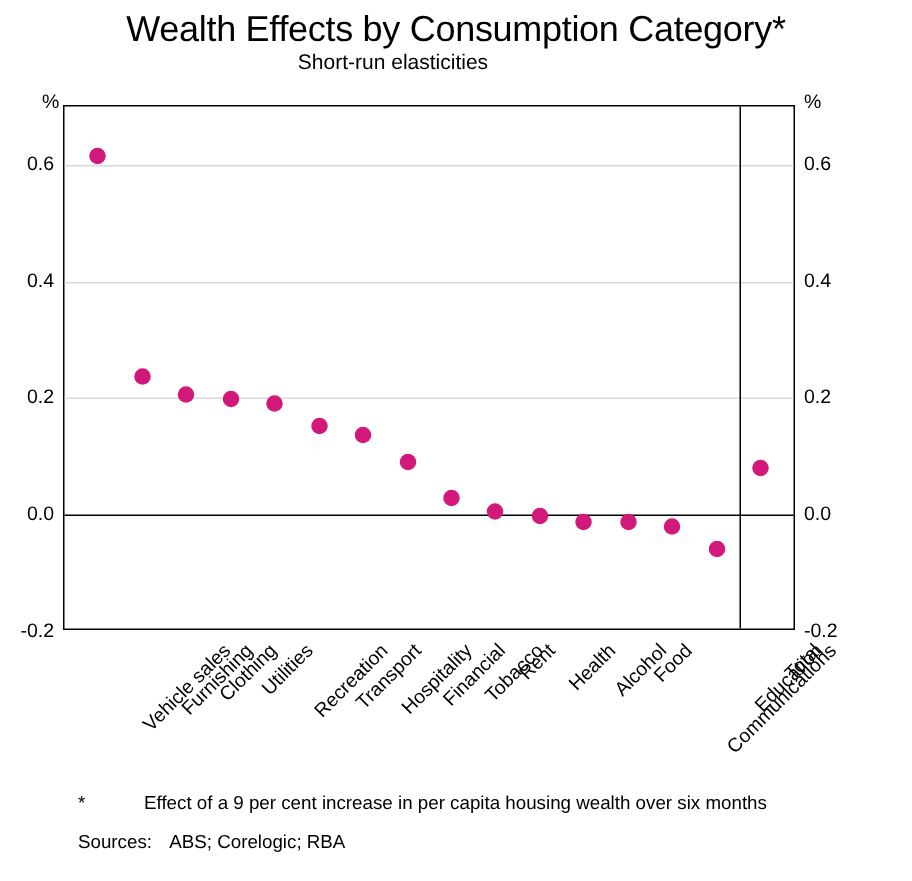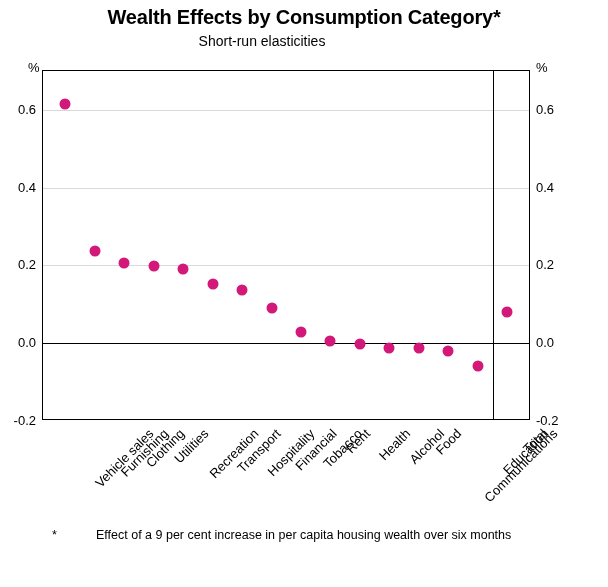--- a/index.html
+++ b/index.html
@@ -19,22 +19,22 @@
     width: 608px;
     height: 587px;
   }
   
   .title {
     position: absolute;
     top: 6px;
     left: 0;
     width: 608px;
     text-align: center;
-    font-size: 20px;
-    font-weight: bold;
+    font-size: 24px;
+    font-weight: normal;
     letter-spacing: -0.2px;
   }
   .subtitle {
     position: absolute;
     top: 33px;
     left: 0;
     width: 524px;
     text-align: center;
     font-size: 14px;
   }
@@ -229,15 +229,19 @@
       <div class="catlabel" style="left: 453.438px; top: 6px;">Communications</div>
       <div class="catlabel" style="left: 482.924px; top: 6px;">Education</div>
       <div class="catlabel" style="left: 512.411px; top: 6px;">Total</div>
     </div>
 
   <div class="footnotes">
     <div class="fn-row">
       <span class="fn-marker">*</span>
       <span>Effect of a 9 per cent increase in per capita housing wealth over six months</span>
     </div>
+    <div class="sources">
+      <span class="src-label">Sources:</span>
+      <span class="src-value">ABS; Corelogic; RBA</span>
+    </div>
   </div>
 
 </div>
 
 </body></html>

